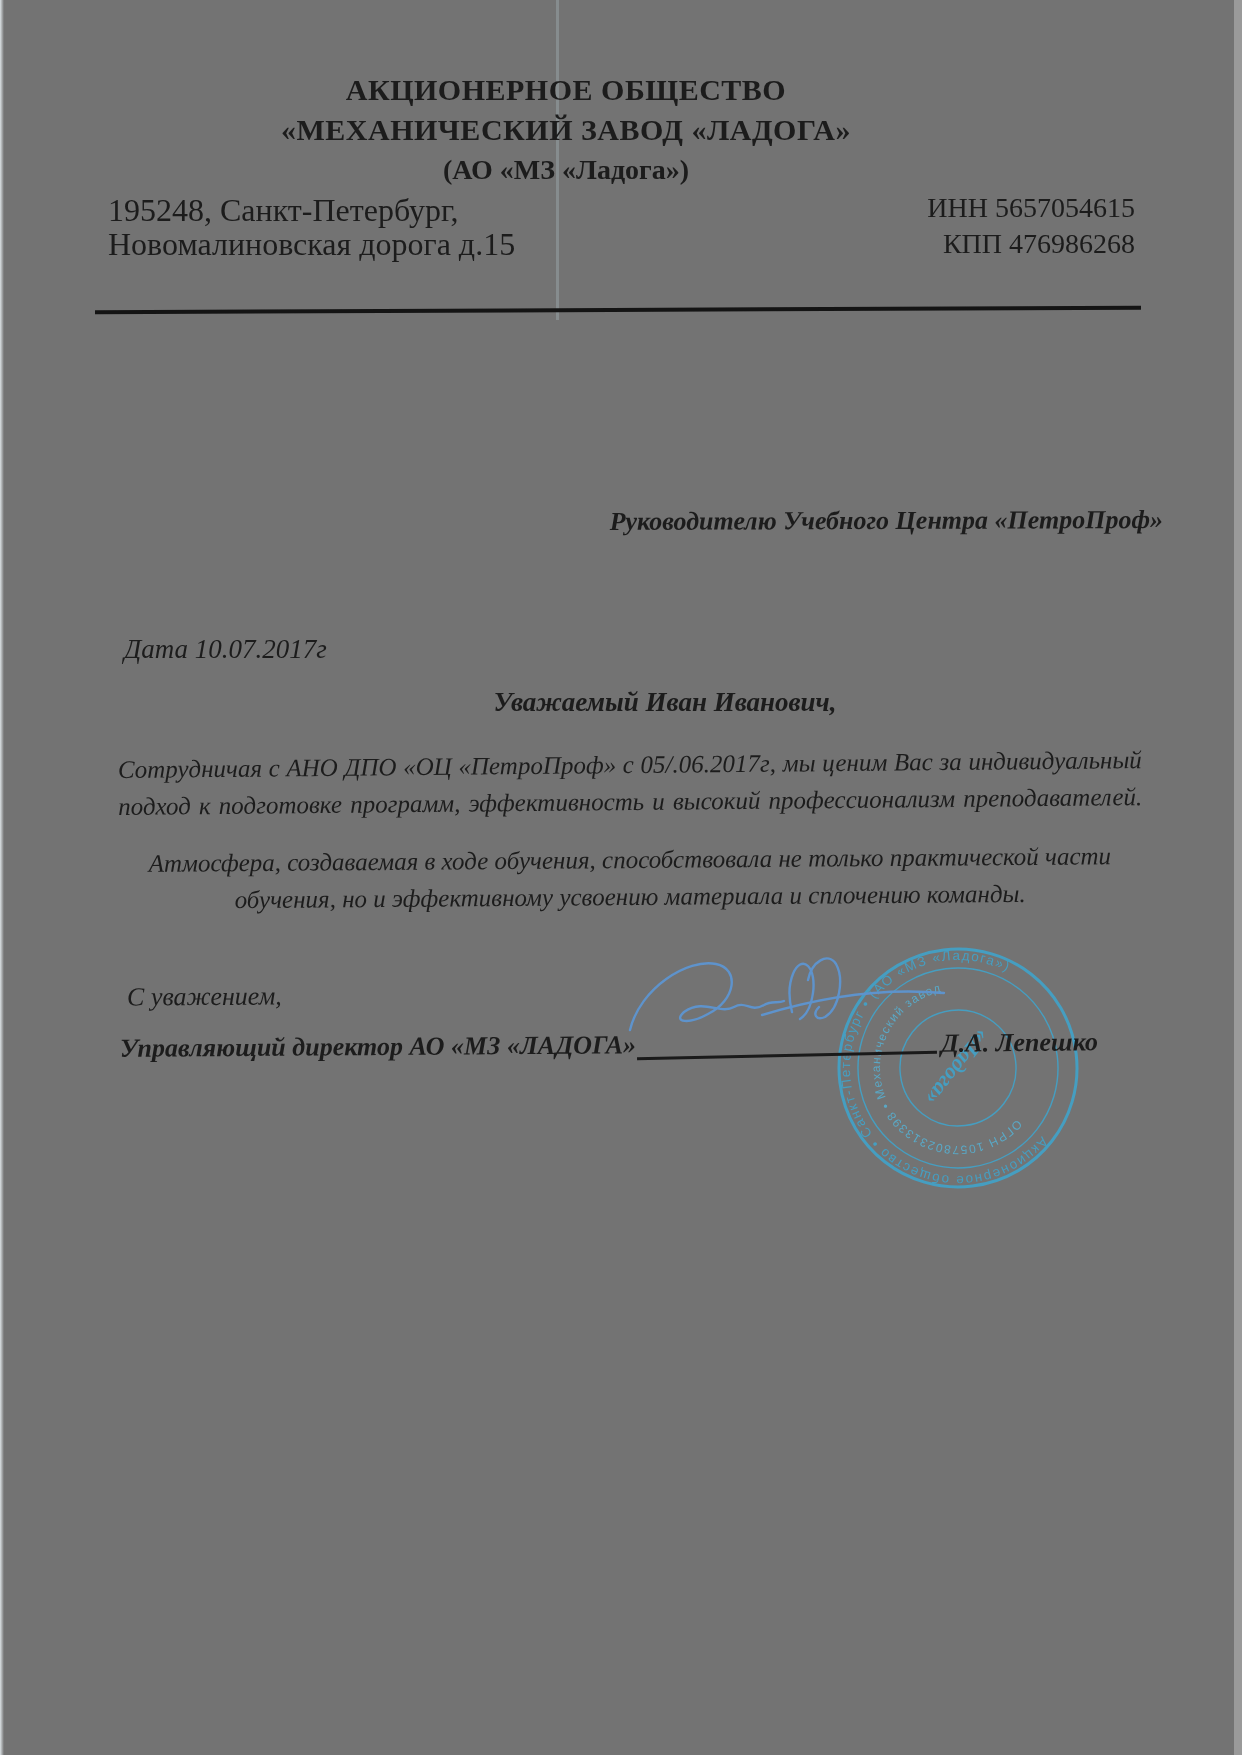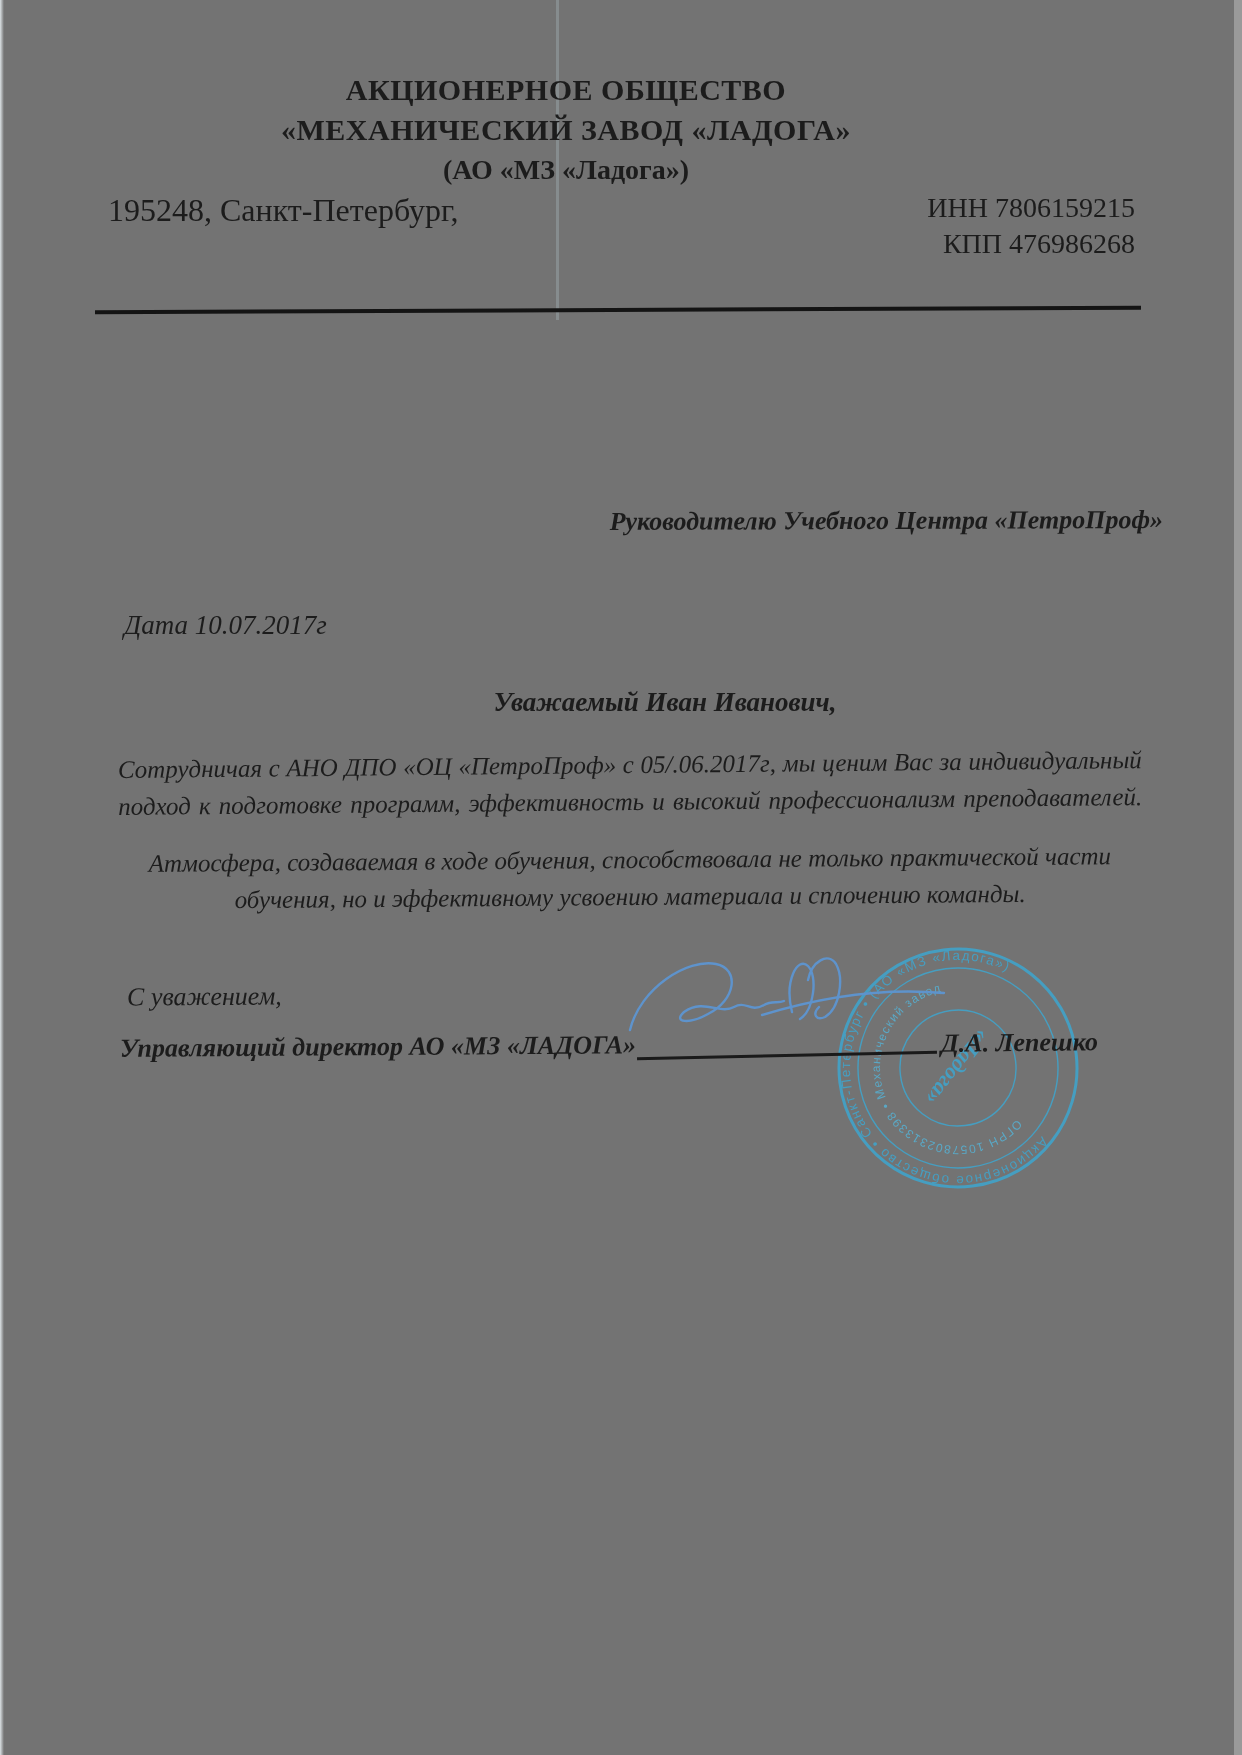--- a/index.html
+++ b/index.html
@@ -38,21 +38,21 @@
   .header-rule{
     position:absolute;left:95px;top:308px;width:1046px;height:4px;
     background:#141414;transform:rotate(-0.25deg);
   }
   .recipient{
     position:absolute;top:507px;left:0;width:1163px;
     text-align:right;font-weight:bold;font-style:italic;font-size:26px;
     transform:rotate(-0.2deg);
   }
   .date-line{
-    position:absolute;left:124px;top:610px;
+    position:absolute;left:124px;top:634px;
     font-style:italic;font-size:27px;
   }
   .salutation{
     position:absolute;top:687px;left:44px;width:1242px;
     text-align:center;font-weight:bold;font-style:italic;font-size:27px;
   }
   .para1{
     position:absolute;left:118px;top:746px;width:1024px;
     font-style:italic;font-size:25px;line-height:37px;
     transform:rotate(-0.55deg);
@@ -92,24 +92,25 @@
   <div class="scan-band"></div>
 
   <div class="org-block">
     <div class="org-l1">АКЦИОНЕРНОЕ ОБЩЕСТВО</div>
     <div class="org-l2">«МЕХАНИЧЕСКИЙ ЗАВОД «ЛАДОГА»</div>
     <div class="org-l3">(АО «МЗ «Ладога»)</div>
   </div>
 
   <div class="addr-block">
     <div>195248, Санкт-Петербург,</div>
+    <div>Новомалиновская дорога д.15</div>
   </div>
 
   <div class="codes-block">
-    <div>ИНН 7806159215</div>
+    <div>ИНН 5657054615</div>
     <div>КПП 476986268</div>
   </div>
 
   <div class="header-rule"></div>
 
   <div class="recipient">Руководителю Учебного Центра «ПетроПроф»</div>
   <div class="date-line">Дата 10.07.2017г</div>
   <div class="salutation">Уважаемый Иван Иванович,</div>
 
   <div class="para1">

